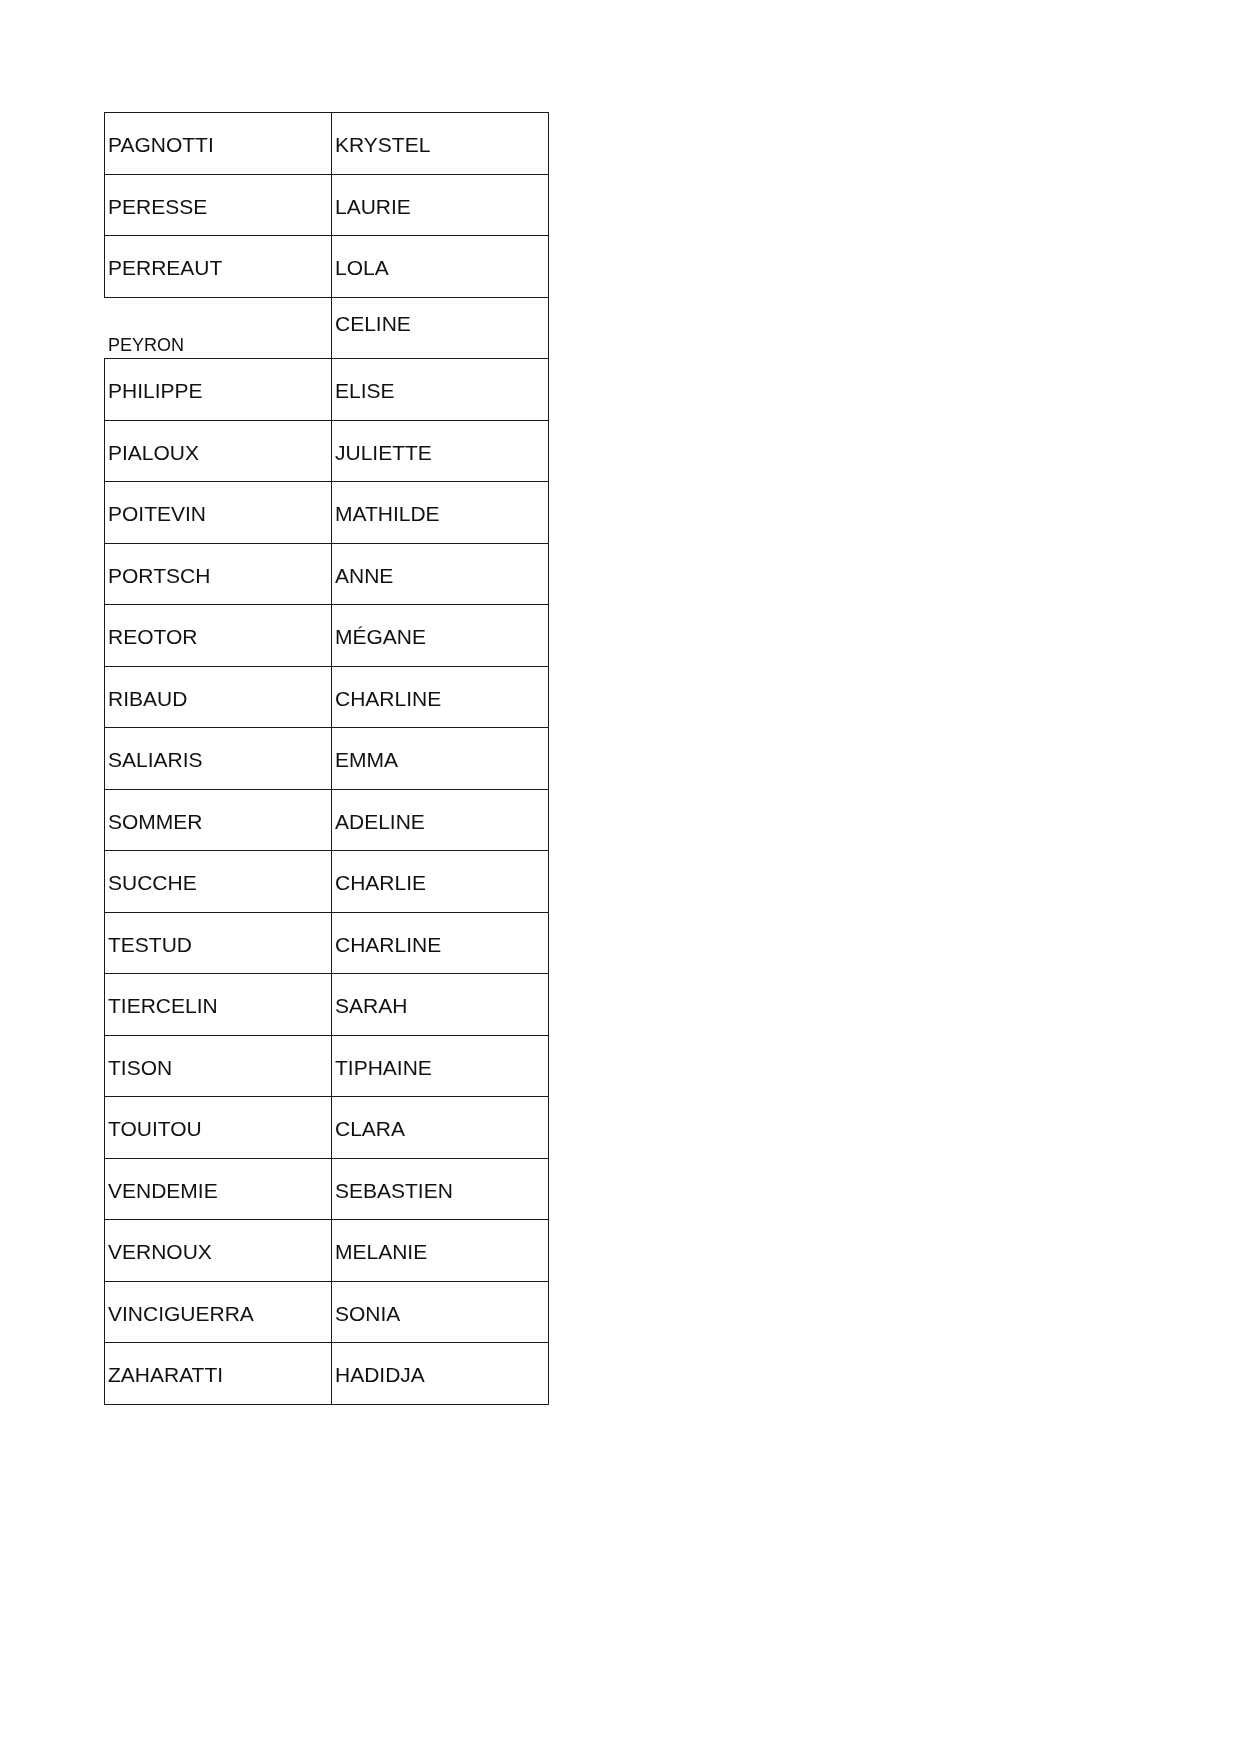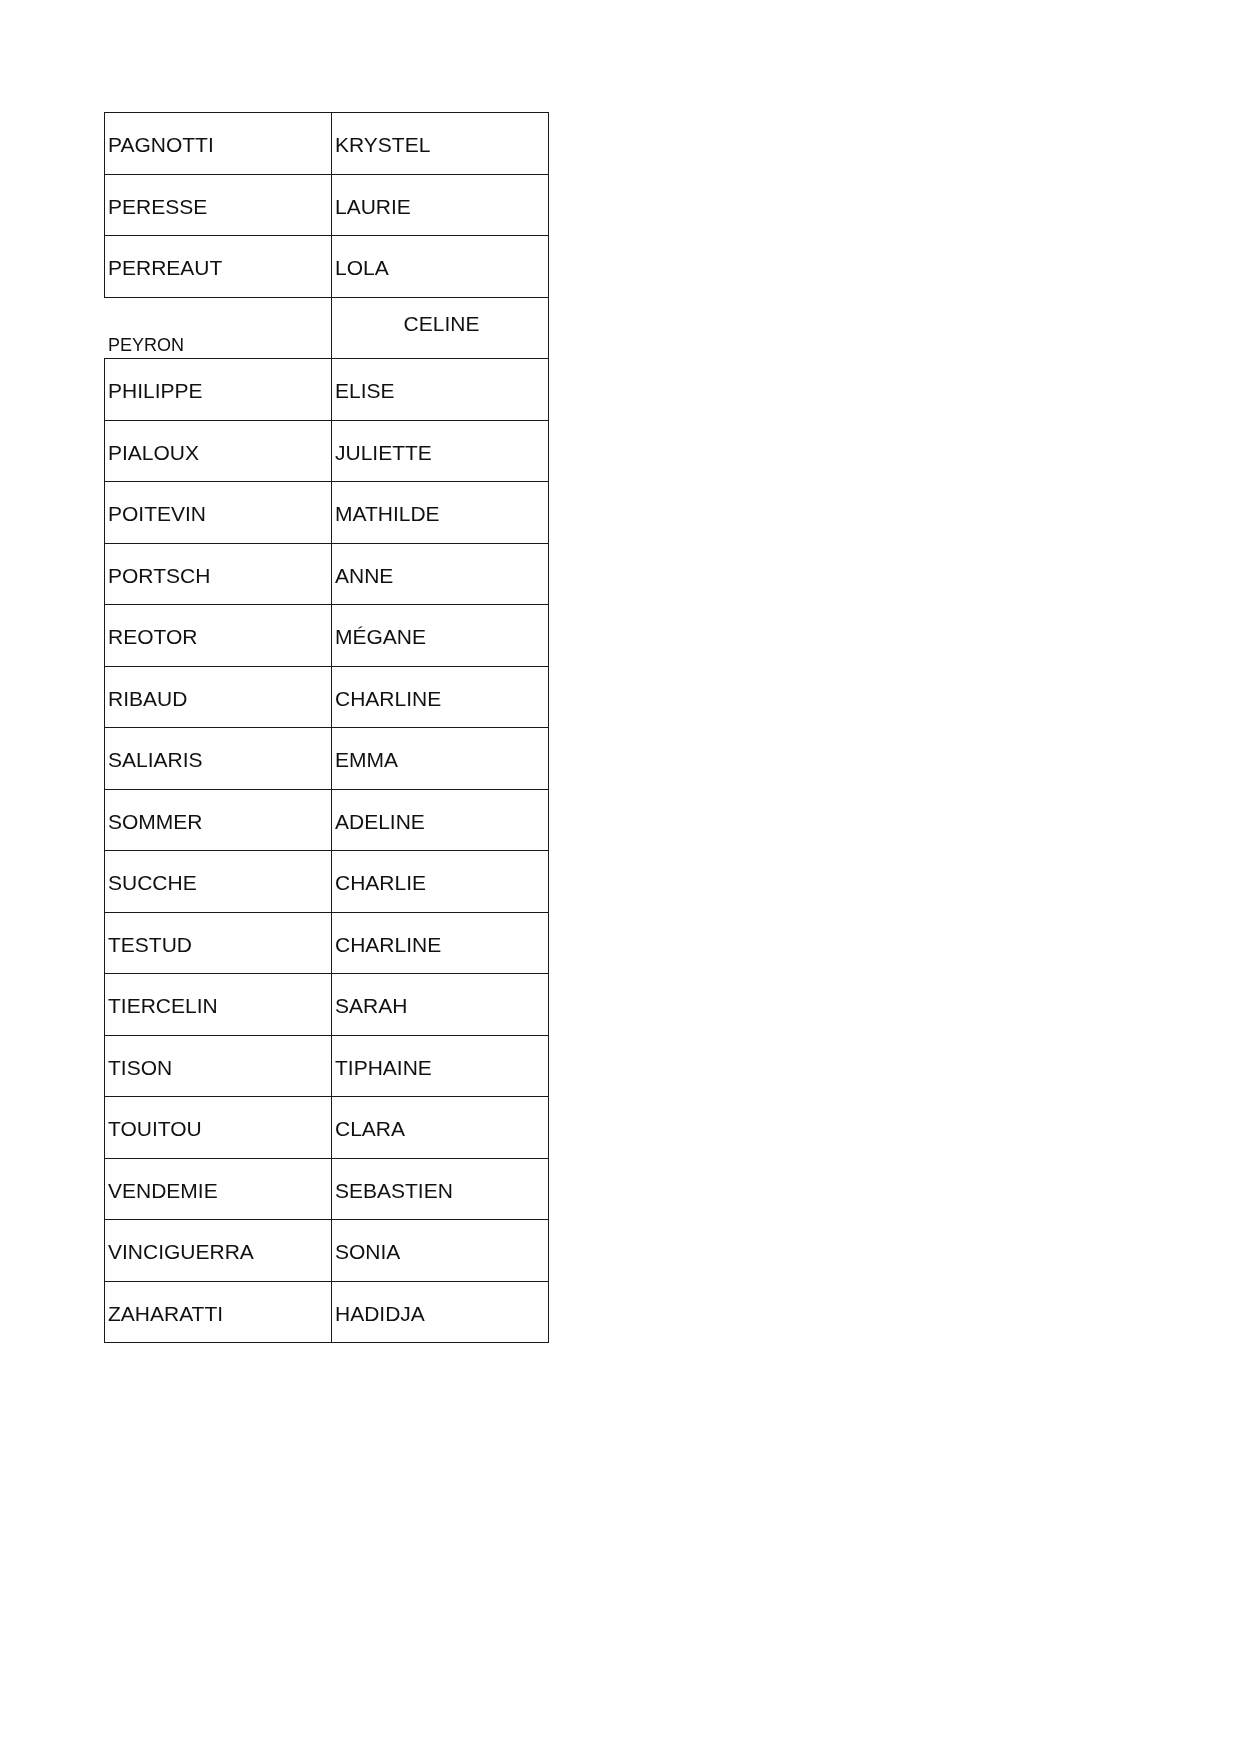--- a/index.html
+++ b/index.html
@@ -48,21 +48,20 @@
     .names-table td.special {
       border-left: 1.5px solid transparent;
       border-top: 1.5px solid #1a1a1a;
       font-size: 18px;
       vertical-align: bottom;
       padding-bottom: 2px;
     }
     .names-table td.special-first {
       vertical-align: top;
       padding-top: 14px;
-      text-align: center;
     }
   </style>
 </head>
 <body>
 
 <div class="page">
   <table class="names-table">
     <colgroup>
       <col class="c-last">
       <col class="c-first">
@@ -134,20 +133,24 @@
       </tr>
       <tr>
         <td class="last-name">TOUITOU</td>
         <td class="first-name">CLARA</td>
       </tr>
       <tr>
         <td class="last-name">VENDEMIE</td>
         <td class="first-name">SEBASTIEN</td>
       </tr>
       <tr>
+        <td class="last-name">VERNOUX</td>
+        <td class="first-name">MELANIE</td>
+      </tr>
+      <tr>
         <td class="last-name">VINCIGUERRA</td>
         <td class="first-name">SONIA</td>
       </tr>
       <tr>
         <td class="last-name">ZAHARATTI</td>
         <td class="first-name">HADIDJA</td>
       </tr>
     </tbody>
   </table>
 </div>

